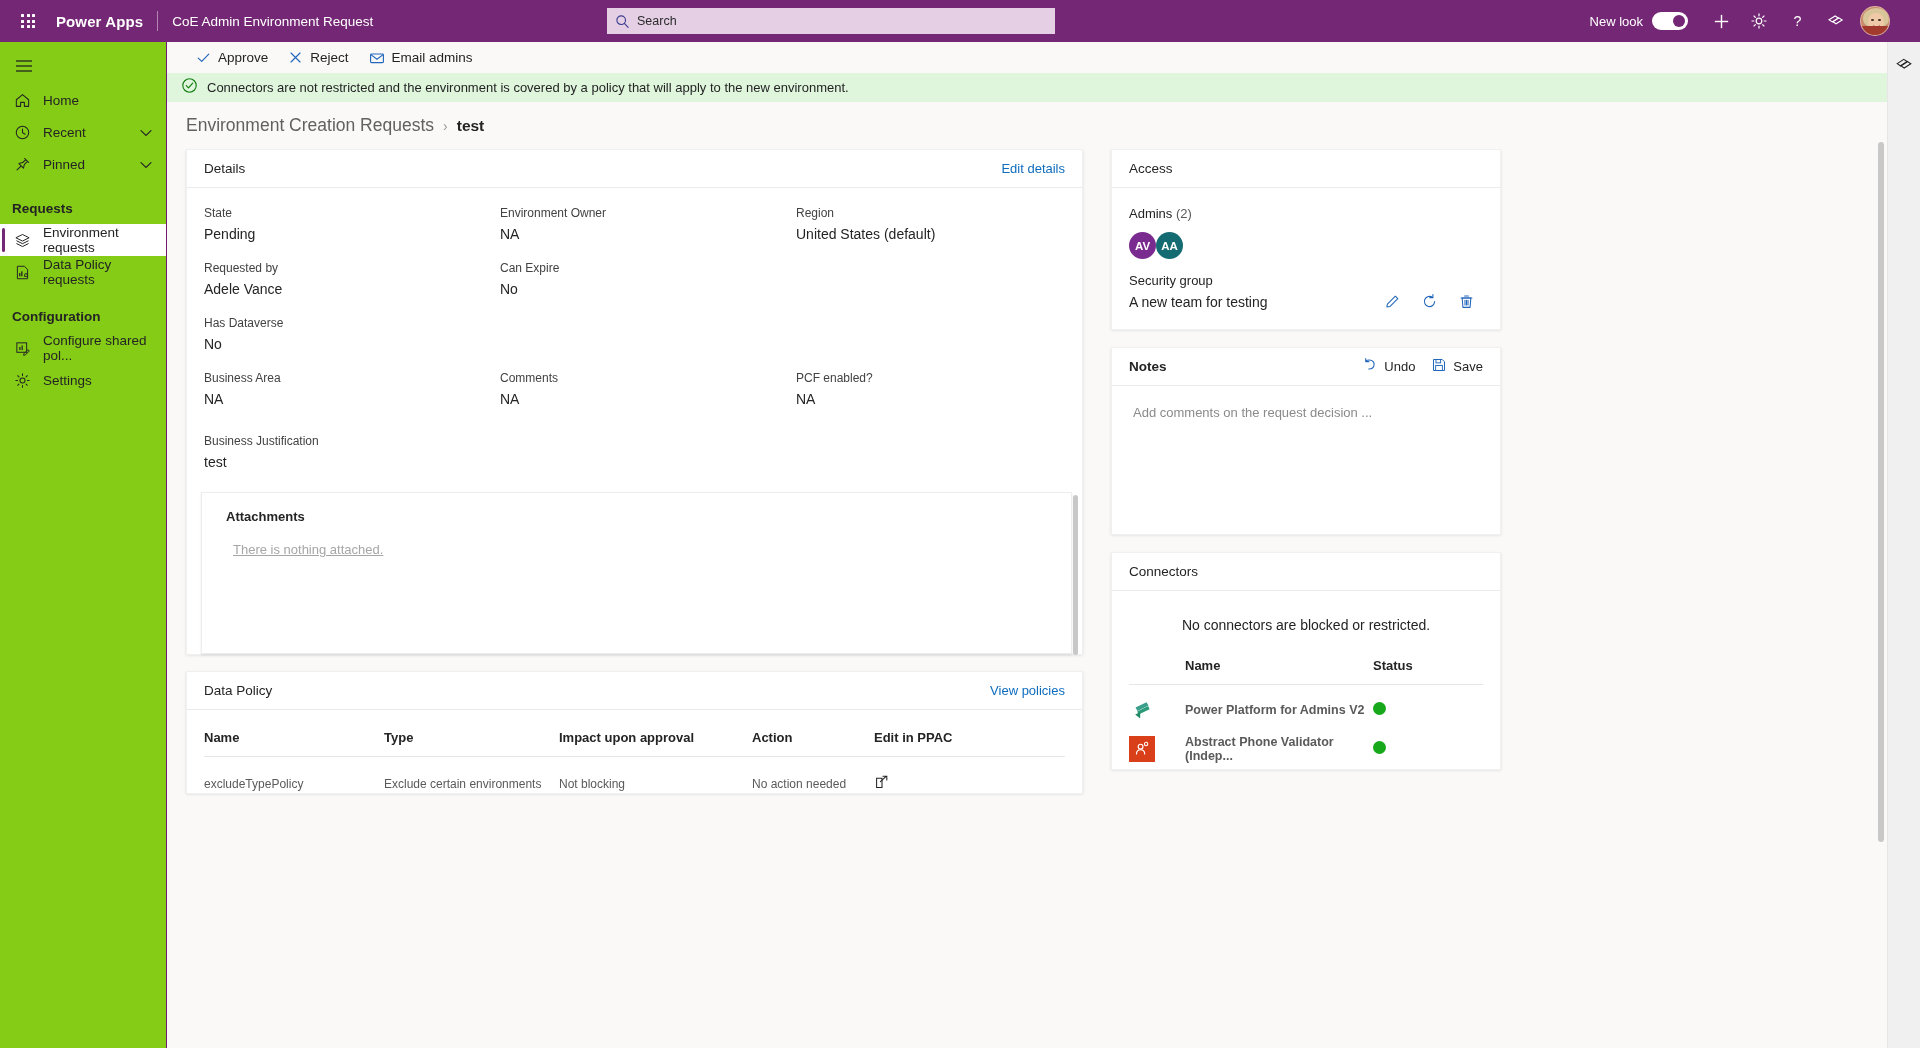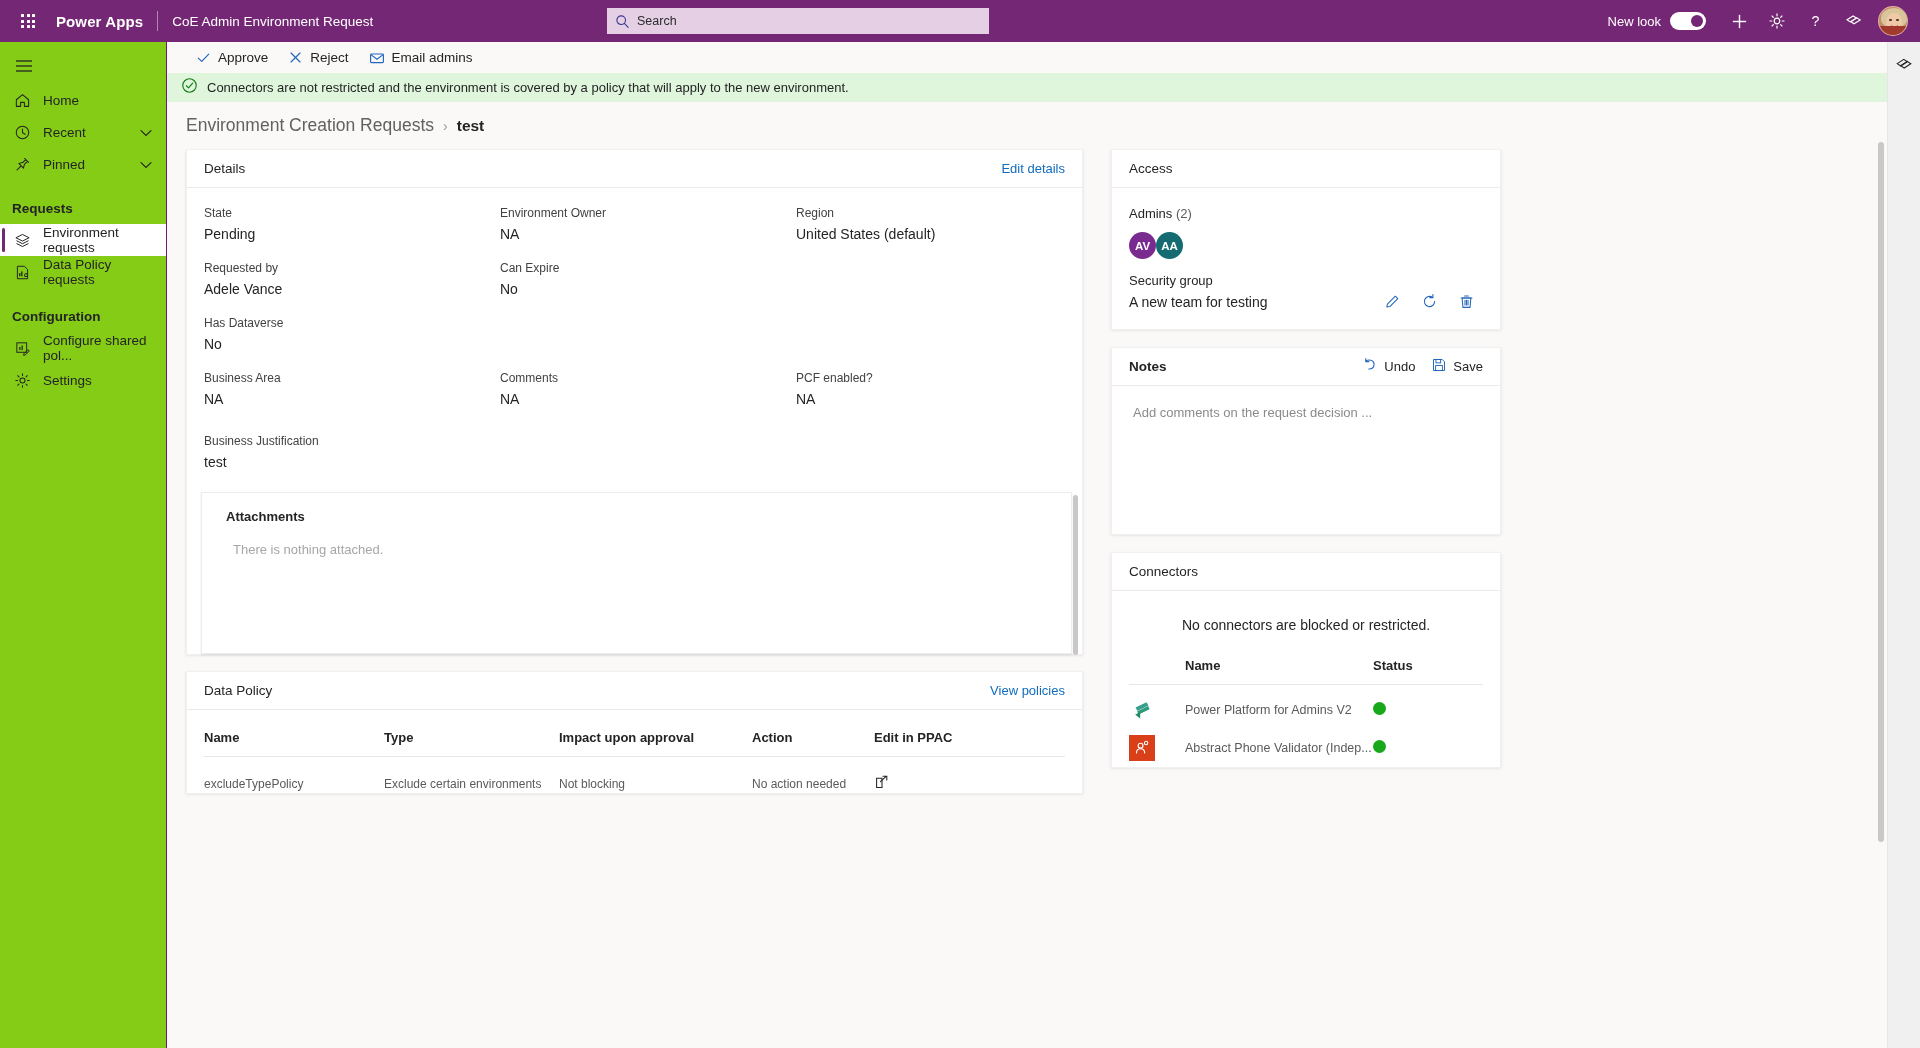--- a/index.html
+++ b/index.html
@@ -23,28 +23,28 @@
     gap: 2.5px;
   }
   .waffle-grid i { background: #fff; width: 3px; height: 3px; display: block; border-radius: 0.5px; }
   .brand {
     color: #fff; font-size: 15px; font-weight: bold; margin-left: 10px; letter-spacing: .1px;
     cursor: pointer;
   }
   .brand-sep { width: 1px; height: 20px; background: rgba(255,255,255,.45); margin: 0 14px; }
   .app-title { color: #fff; font-size: 13.5px; font-weight: normal; }
   .search-wrap {
-    position: absolute; left: 607px; top: 8px; width: 382px; height: 26px;
+    position: absolute; left: 607px; top: 8px; width: 448px; height: 26px;
     background: #e4cfe4; display: flex; align-items: center; padding: 0 8px;
     cursor: text;
   }
   .search-ico { width: 15px; height: 15px; margin-right: 7px; flex: 0 0 auto; }
   .search-ph { color: #2b2b2b; font-size: 12.5px; }
   .top-right {
-    margin-left: auto; display: flex; align-items: center; height: 36px; padding-right: 8px; gap: 0px;
+    margin-left: auto; display: flex; align-items: center; height: 36px; padding-right: 26px; gap: 0px;
   }
   .newlook-label { color: #fff; font-size: 13px; margin-right: 9px; }
   .toggle {
     width: 36px; height: 18px; border-radius: 10px; background: #fff; position: relative;
     cursor: pointer; margin-right: 14px;
   }
   .toggle::after {
     content: ""; position: absolute; right: 3px; top: 3px; width: 12px; height: 12px;
     border-radius: 50%; background: #742774;
   }
@@ -143,21 +143,21 @@
   .fld { margin-bottom: 19px; }
   .flabel { font-size: 12px; color: #424242; margin-bottom: 6px; }
   .fvalue { font-size: 14px; color: #242424; }
 
   .attach-card {
     margin: 8px 10px 0 14px; border: 1px solid #ededed; background: #fff; height: 162px;
     box-shadow: 0 0.6px 1.8px rgba(0,0,0,.10);
     position: relative;
   }
   .attach-title { font-size: 13px; font-weight: bold; color: #242424; padding: 16px 0 0 24px; }
-  .attach-empty { font-size: 13px; color: #a6a6a6; padding: 18px 0 0 31px; }
+  .attach-empty { font-size: 13px; color: #a6a6a6; padding: 18px 0 0 31px; text-decoration: underline; }
   .details-card { position: relative; }
   .inner-scroll {
     position: absolute; right: 4px; top: 345px; width: 5px; height: 160px;
     background: #c8c8c8; border-radius: 3px;
   }
 
   
   .dp-body { padding: 20px 17px 0 17px; }
   .dp-note { font-size: 13px; color: #242424; margin-bottom: 32px; }
   .dp-table { width: 100%; border-collapse: collapse; }
@@ -187,21 +187,21 @@
   .notes-ph { font-size: 13px; color: #8a8a8a; }
 
   
   .conn-body { padding: 26px 17px 6px 17px; }
   .conn-note { font-size: 14px; color: #242424; text-align: center; margin-bottom: 25px; }
   .conn-table { width: 100%; border-collapse: collapse; }
   .conn-table th {
     text-align: left; font-size: 13px; font-weight: bold; color: #242424;
     padding: 0 0 11px 0; border-bottom: 1px solid #e6e6e6;
   }
-  .conn-table td { padding: 12px 0 0 0; vertical-align: middle; font-size: 12.5px; color: #5a5a5a; }
+  .conn-table td { padding: 12px 0 0 0; vertical-align: middle; font-size: 12.5px; color: #5a5a5a; font-weight: bold; }
   .conn-ico-cell { width: 56px; }
   .conn-name-cell { width: 188px; }
   .conn-ico {
     width: 26px; height: 26px; display: flex; align-items: center; justify-content: center;
   }
   .dot { width: 13px; height: 13px; border-radius: 50%; background: #17a91b; display: inline-block; }
 
   
   .rightrail {
     width: 33px; flex: 0 0 33px; background: #f0f0f0; border-left: 1px solid #e6e6e6;

